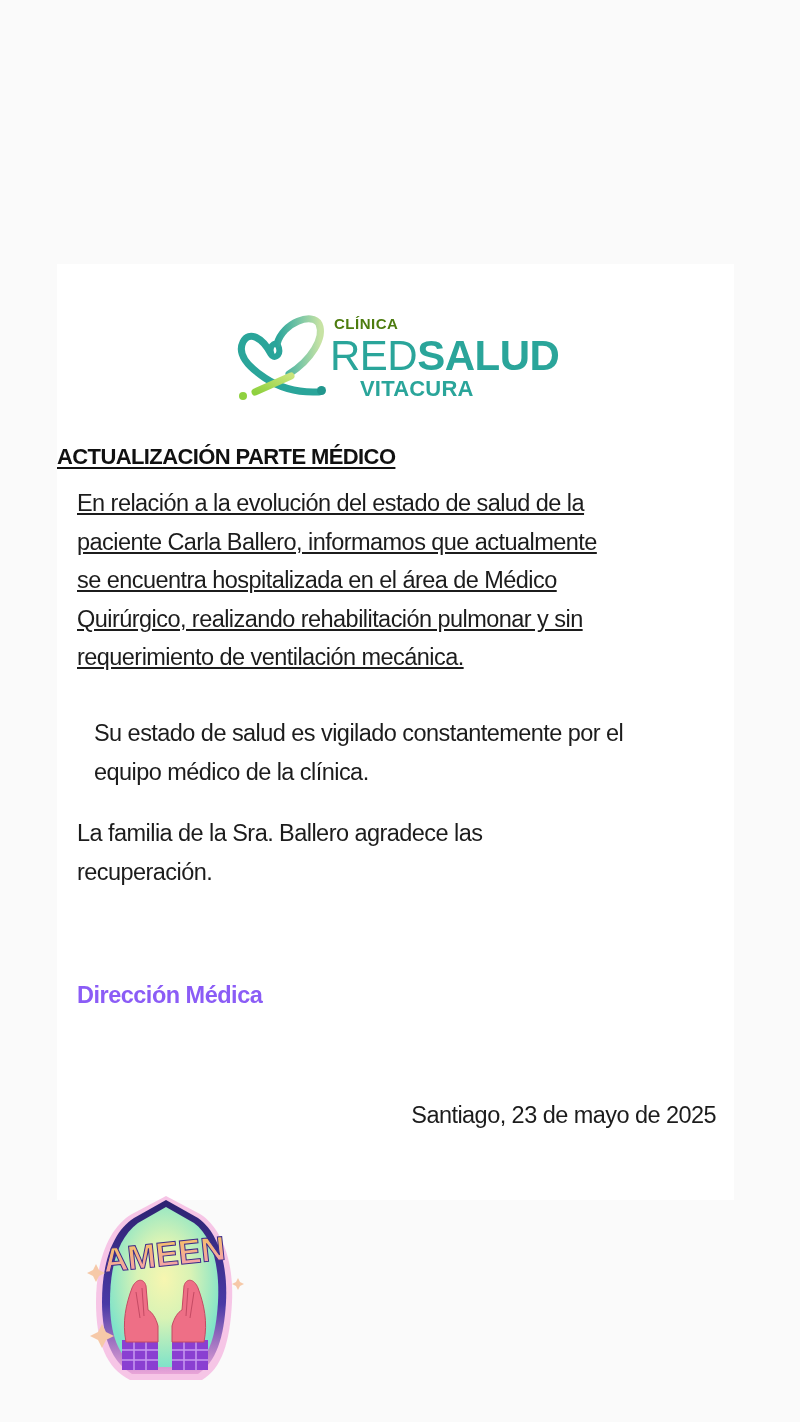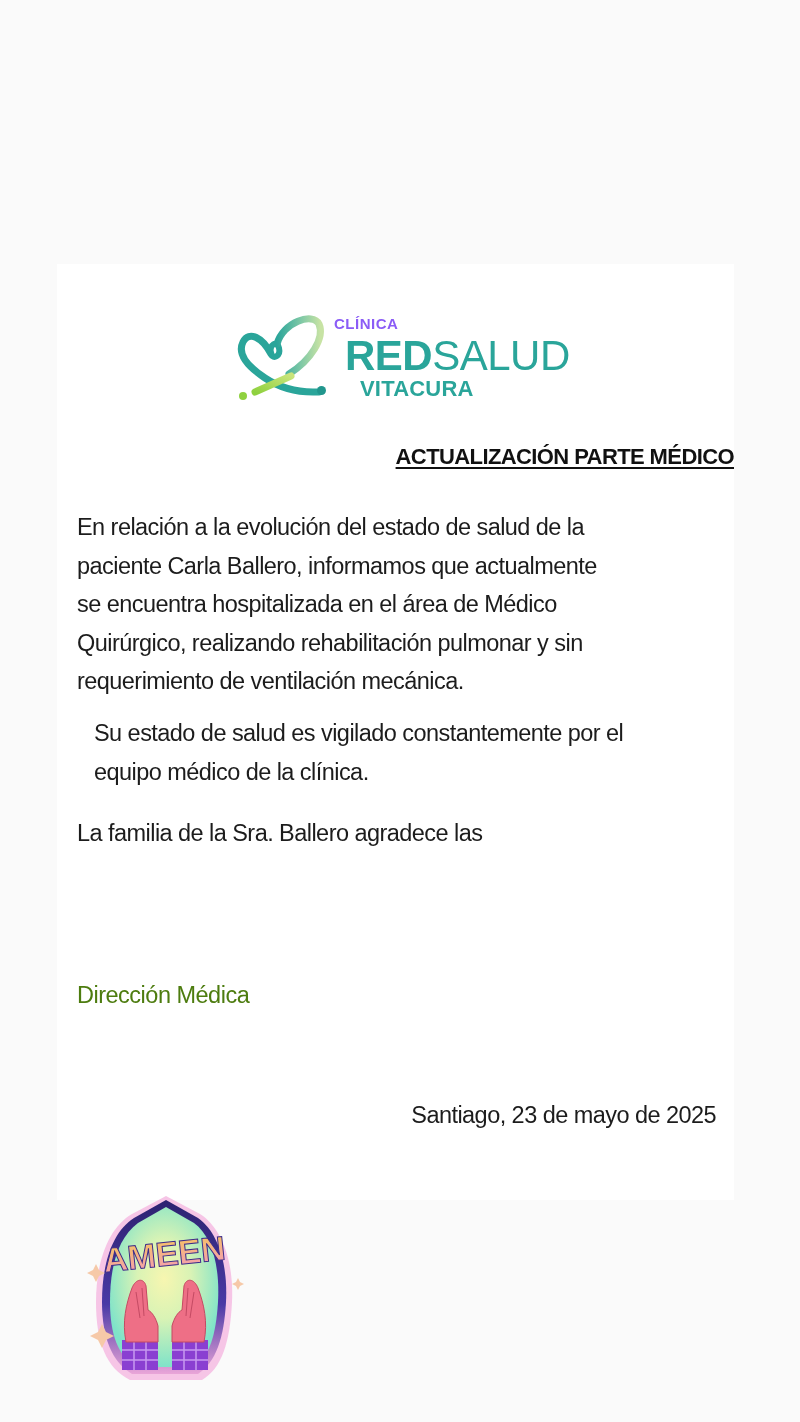--- a/index.html
+++ b/index.html
@@ -37,34 +37,34 @@
       width: 100px;
       height: 95px;
     }
     .logo .clinica {
       position: absolute;
       left: 101px;
       top: 9px;
       font-size: 15px;
       font-weight: bold;
       letter-spacing: 0.5px;
-      color: #8b5cf6;
+      color: #4d7c0f;
     }
     .logo .redsalud {
       position: absolute;
       left: 97px;
       top: 22px;
       font-size: 42px;
       line-height: 56px;
       color: #2aa59a;
       letter-spacing: -0.5px;
       white-space: nowrap;
     }
-    .logo .redsalud .red { font-weight: bold; margin-left: 15px; }
-    .logo .redsalud .salud { font-weight: normal; }
+    .logo .redsalud .red { font-weight: normal; }
+    .logo .redsalud .salud { font-weight: bold; }
     .logo .vitacura {
       position: absolute;
       left: 113px;
       top: 70px;
       font-size: 22px;
       font-weight: bold;
       color: #2aa59a;
       letter-spacing: 0.2px;
       margin-left: 14px;
     }
@@ -75,50 +75,50 @@
       width: 9px;
       height: 9px;
       border-radius: 50%;
       background: #21968d;
     }
     .title {
       position: absolute;
       left: 0;
       width: 677px;
       top: 180px;
-      text-align: right;
+      text-align: left;
       font-size: 22px;
       font-weight: bold;
       text-decoration: underline;
       text-underline-offset: 3px;
       letter-spacing: -0.6px;
       color: #111;
     }
     .body-text {
       position: absolute;
       left: 20px;
       width: 650px;
       font-size: 23.5px;
       line-height: 38.5px;
       letter-spacing: -0.55px;
       color: #1c1c1c;
     }
     .body-text .ln { display: block; white-space: nowrap; }
-    .p1 { top: 244px; }
+    .p1 { top: 220px; text-decoration: underline; }
     .p2 { top: 450px; margin-left: 17px; }
     .p3 { top: 550px; }
     .sig-title {
       position: absolute;
       left: 20px;
       top: 712px;
       font-size: 23.5px;
       line-height: 38px;
-      font-weight: normal;
+      font-weight: bold;
       letter-spacing: -0.5px;
-      color: #4d7c0f;
+      color: #8b5cf6;
     }
     .sig-org {
       position: absolute;
       left: 20px;
       top: 750px;
       font-size: 23.5px;
       line-height: 38px;
       letter-spacing: -0.55px;
       color: #1c1c1c;
     }
@@ -185,20 +185,21 @@
     <span class="ln">requerimiento de ventilación mecánica.</span>
   </div>
 
   <div class="body-text p2">
     <span class="ln">Su estado de salud es vigilado constantemente por el</span>
     <span class="ln">equipo médico de la clínica.</span>
   </div>
 
   <div class="body-text p3">
     <span class="ln">La familia de la Sra. Ballero agradece las</span>
+    <span class="ln">recuperación.</span>
   </div>
 
   <div class="sig-title">Dirección Médica</div>
 
   <div class="date">Santiago, 23 de mayo de 2025</div>
 </div>
 
 <svg class="sticker" viewBox="0 0 165 200">
   <defs>
     <radialGradient id="glow" cx="0.5" cy="0.45" r="0.55">

